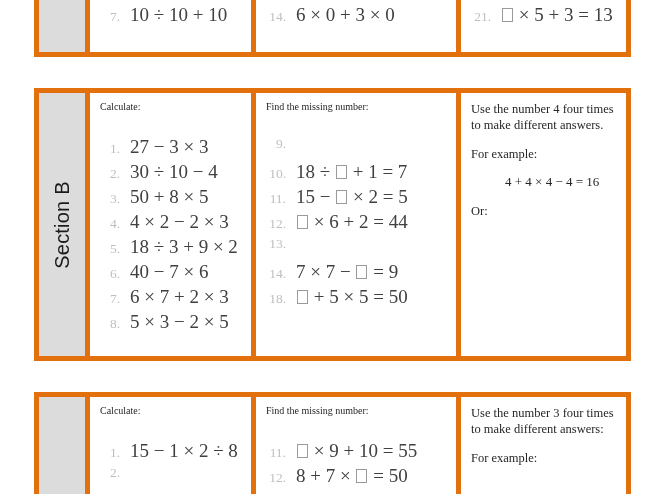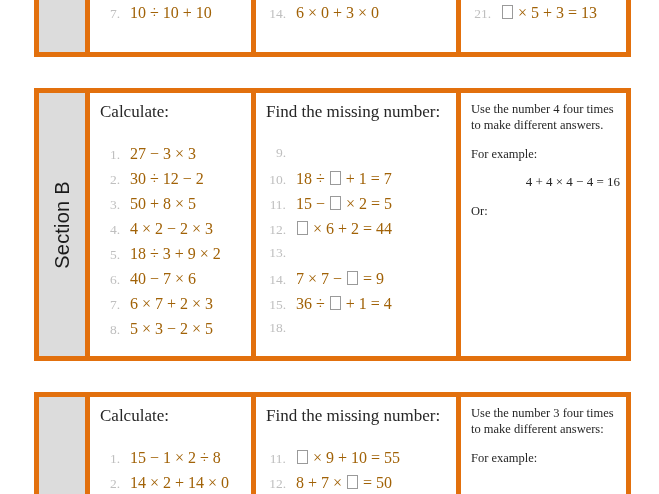--- a/index.html
+++ b/index.html
@@ -68,21 +68,21 @@
     position: relative;
     overflow: hidden;
   }
   .col.divider { border-right: 5px solid #E2700D; }
 
   .col-1 { width: 166px; flex: 0 0 166px; }
   .col-2 { width: 205px; flex: 0 0 205px; }
   .col-3 { width: 165px; flex: 1 1 auto; }
 
   .col-head {
-    font-size: 17px;
+    font-size: 10px;
     color: #262626;
     line-height: 1.28;
     margin-bottom: 2px;
   }
 
   
   .qlist {
     margin: 0;
     padding: 0;
     list-style: none;
@@ -97,22 +97,22 @@
   .qnum {
     width: 30px;
     flex: 0 0 30px;
     text-align: right;
     color: #BFBFBF;
     font-size: 13.5px;
     padding-right: 10px;
     box-sizing: border-box;
   }
   .qexp {
-    color: #a16207;
-    font-size: 16px;
+    color: #404040;
+    font-size: 19px;
     white-space: nowrap;
   }
 
   
   .box {
     display: inline-block;
     width: 9px;
     height: 12px;
     border: 1px solid #9a9a9a;
     background: #ffffff;
@@ -125,21 +125,20 @@
     font-size: 12.5px;
     color: #262626;
     line-height: 1.30;
   }
   .prose p { margin: 0; font-family: Liberation Serif, serif; }
   .prose .spacer { height: 12px; }
   .prose .example {
     margin-left: 34px;
     white-space: nowrap;
     font-size: 13px;
-    text-align: right;
   }
 </style>
 </head>
 <body>
 
 <div class="page">
 
   <div class="block" id="block-top">
     <div class="sec-col">
       <div class="sec-label"></div>
@@ -192,21 +191,21 @@
 
     <div class="col col-1 divider">
       <div class="col-head">Calculate:</div>
       <ul class="qlist">
         <li class="qrow">
           <span class="qnum">1.</span>
           <span class="qexp">27 − 3 × 3</span>
         </li>
         <li class="qrow">
           <span class="qnum">2.</span>
-          <span class="qexp">30 ÷ 12 − 2</span>
+          <span class="qexp">30 ÷ 10 − 4</span>
         </li>
         <li class="qrow">
           <span class="qnum">3.</span>
           <span class="qexp">50 + 8 × 5</span>
         </li>
         <li class="qrow">
           <span class="qnum">4.</span>
           <span class="qexp">4 × 2 − 2 × 3</span>
         </li>
         <li class="qrow">
@@ -247,25 +246,22 @@
           <span class="qexp"><span class="box"></span> × 6 + 2 = 44</span>
         </li>
         <li class="qrow">
           <span class="qnum">13.</span>
         </li>
         <li class="qrow">
           <span class="qnum">14.</span>
           <span class="qexp">7 × 7 − <span class="box"></span> = 9</span>
         </li>
         <li class="qrow">
-          <span class="qnum">15.</span>
-          <span class="qexp">36 ÷ <span class="box"></span> + 1 = 4</span>
-        </li>
-        <li class="qrow">
           <span class="qnum">18.</span>
+          <span class="qexp"><span class="box"></span> + 5 × 5 = 50</span>
         </li>
       </ul>
     </div>
 
     <div class="col col-3">
       <div class="prose">
         <p>Use the number 4 four times to make different answers.</p>
         <div class="spacer"></div>
         <p>For example:</p>
         <div class="spacer"></div>
@@ -284,21 +280,20 @@
 
     <div class="col col-1 divider">
       <div class="col-head">Calculate:</div>
       <ul class="qlist">
         <li class="qrow">
           <span class="qnum">1.</span>
           <span class="qexp">15 − 1 × 2 ÷ 8</span>
         </li>
         <li class="qrow">
           <span class="qnum">2.</span>
-          <span class="qexp">14 × 2 + 14 × 0</span>
         </li>
       </ul>
     </div>
 
     <div class="col col-2 divider">
       <div class="col-head">Find the missing number:</div>
       <ul class="qlist">
         <li class="qrow">
           <span class="qnum">11.</span>
           <span class="qexp"><span class="box"></span> × 9 + 10 = 55</span>

